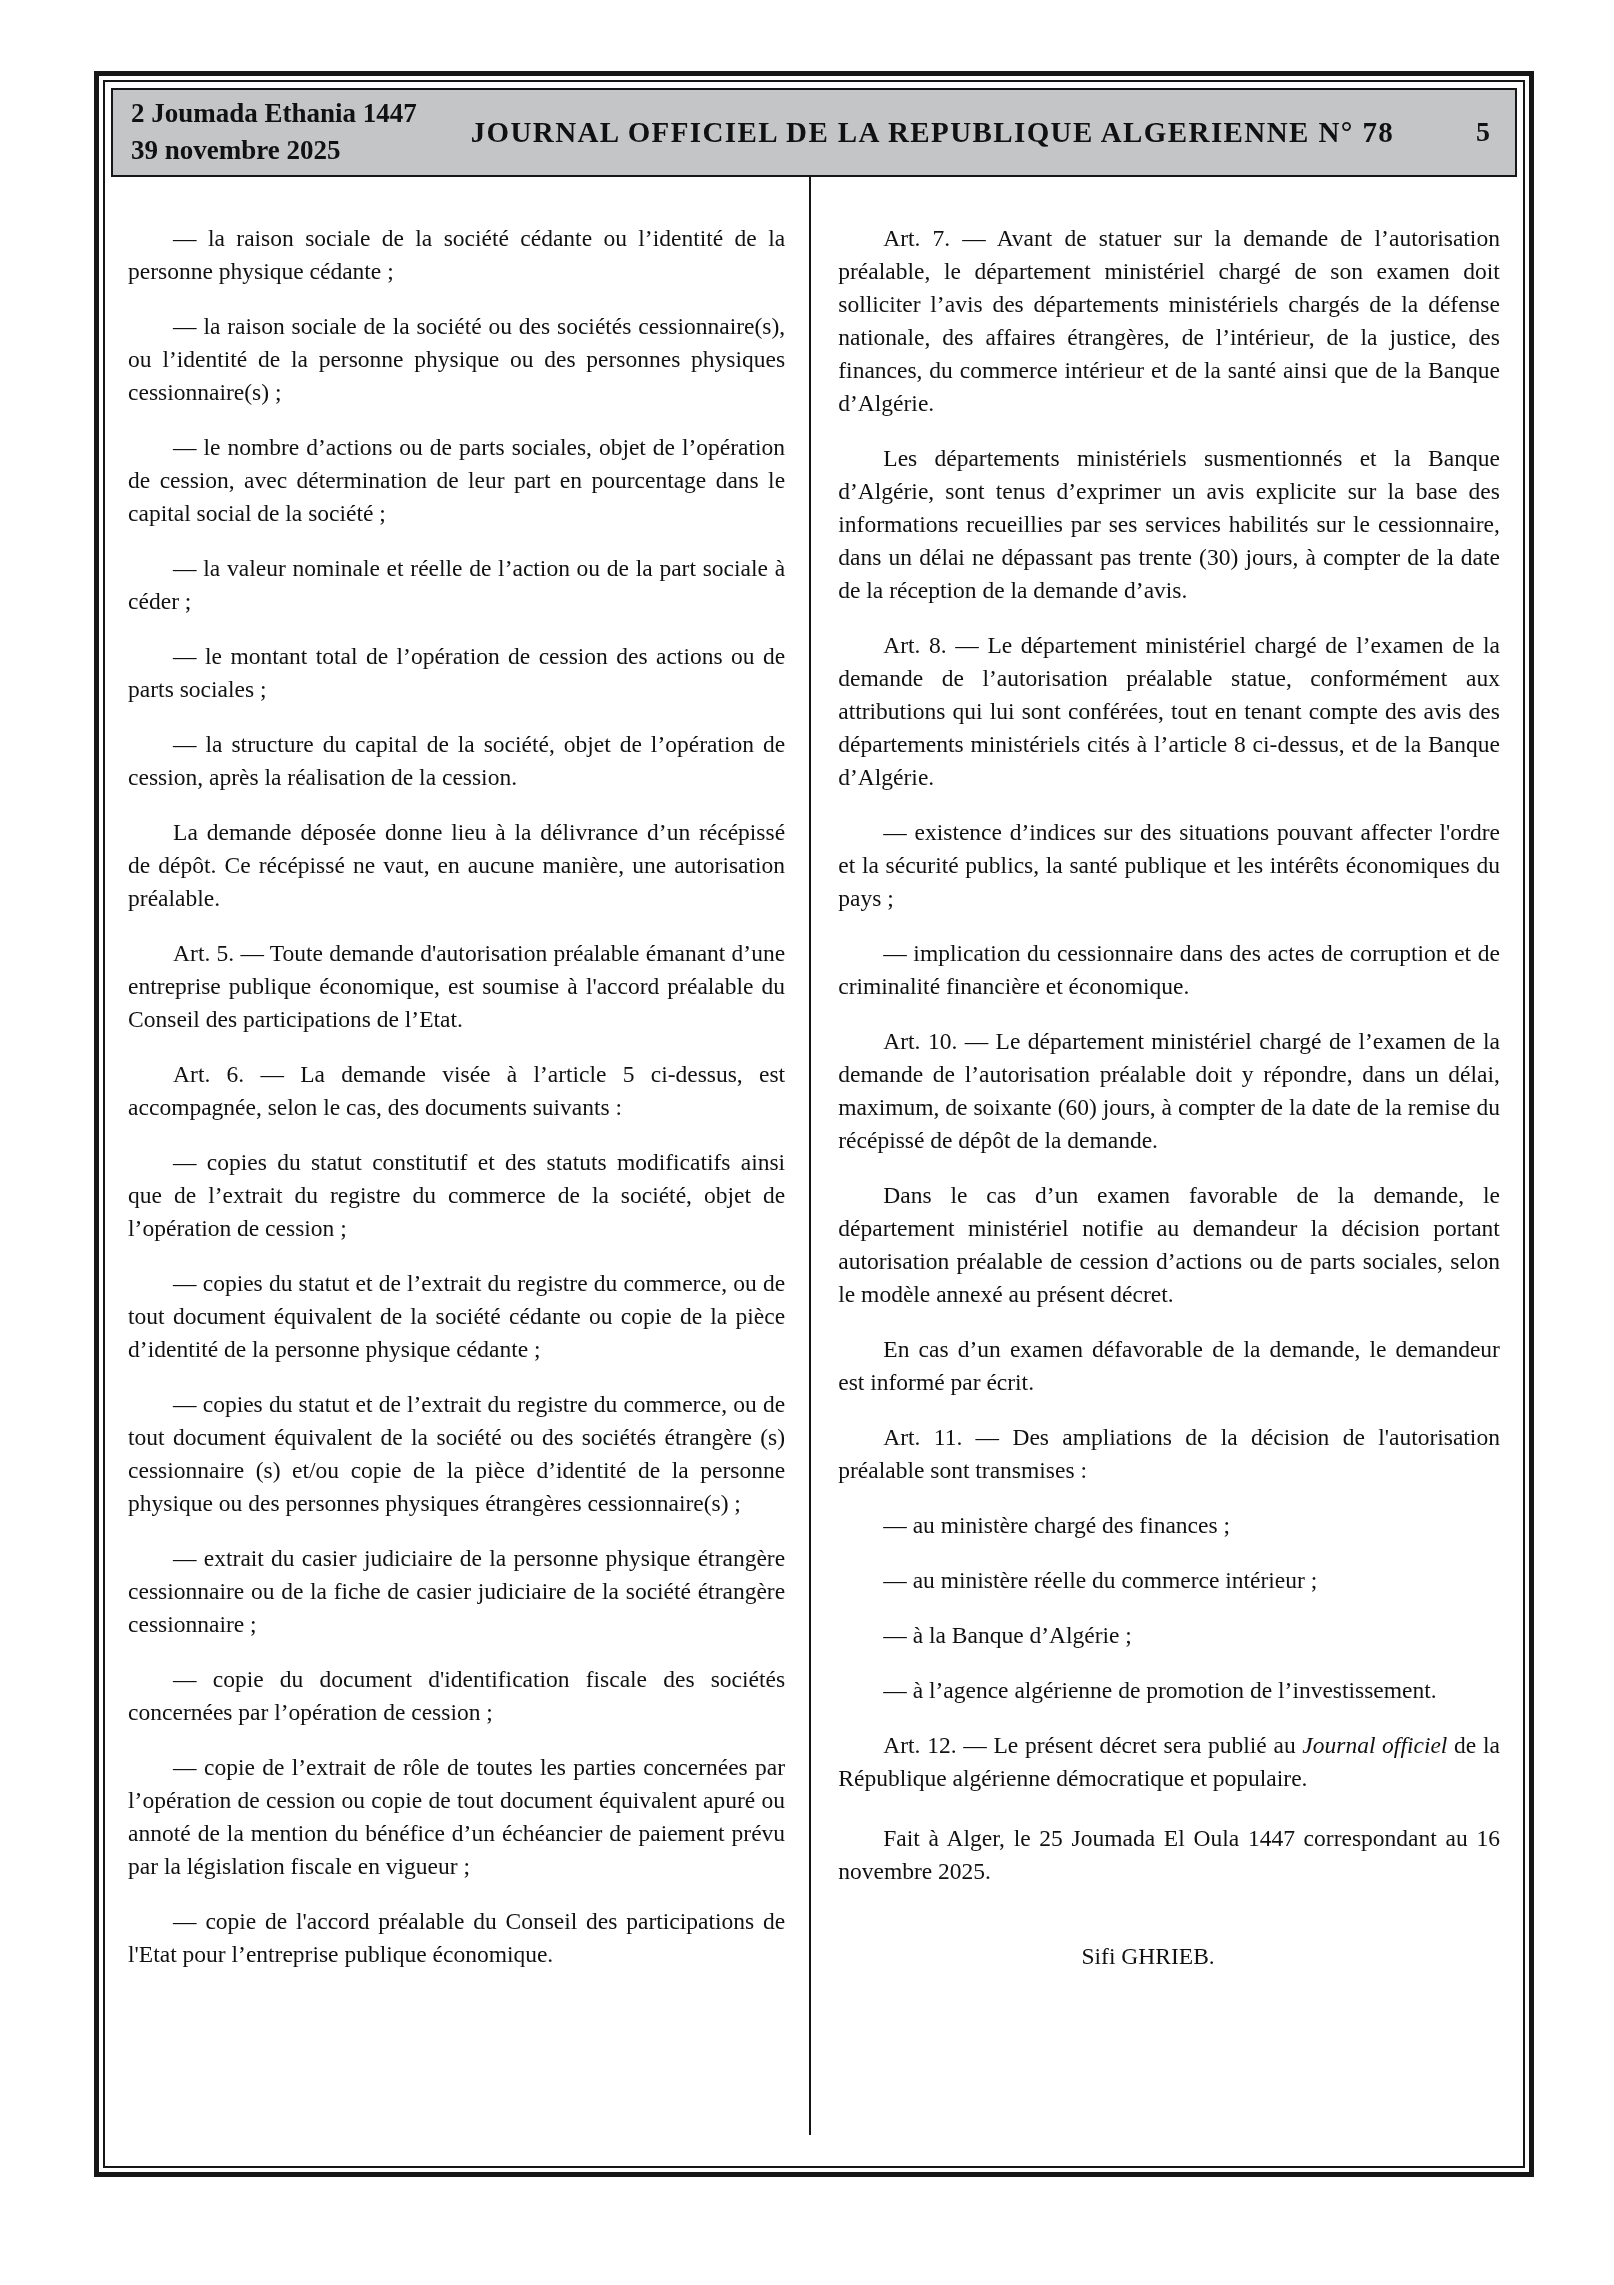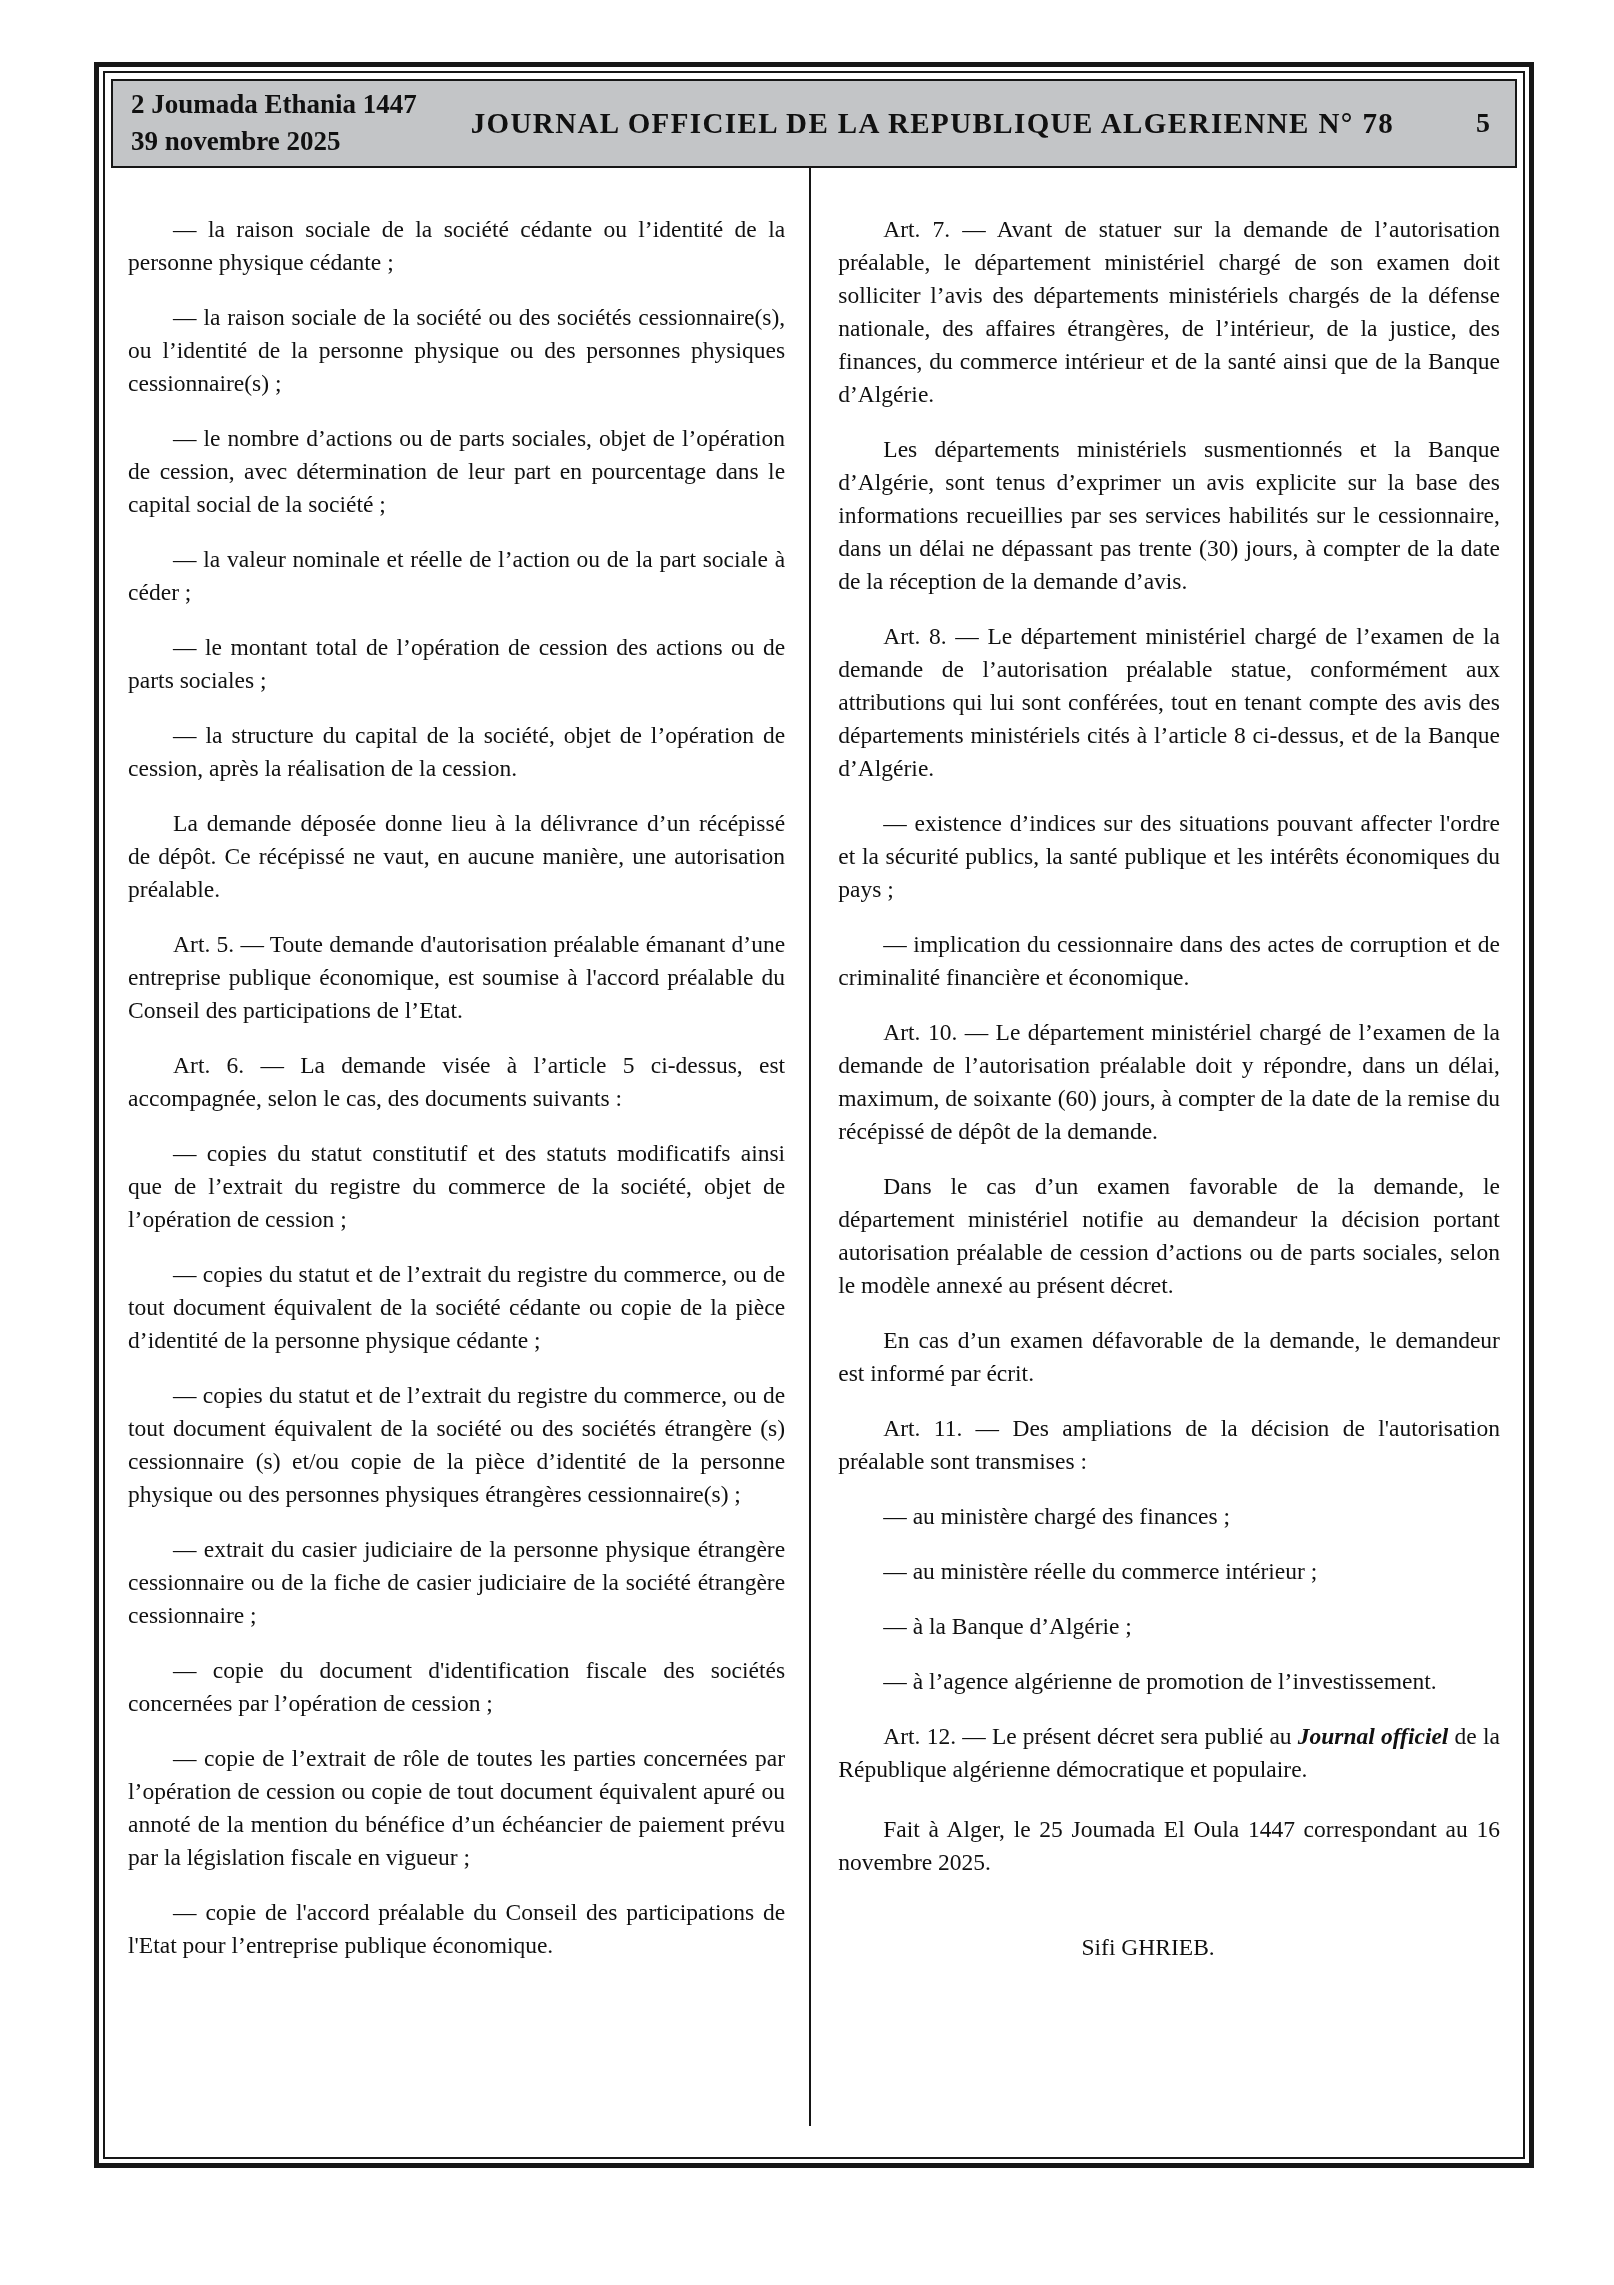--- a/index.html
+++ b/index.html
@@ -1,35 +1,35 @@
 <!DOCTYPE html>
 <html lang="fr" style="font-size:14.5px"><head>
 <meta charset="utf-8">
 <style>
   html,body{margin:0;padding:0;background:#ffffff;}
   body{width:1615px;height:2285px;font-family:"Liberation Serif", serif;color:#111;}
   .page{position:relative;width:1615px;height:2285px;background:#ffffff;overflow:hidden;}
-  .frame{position:absolute;left:94px;top:62px;width:1440px;height:2106px;box-sizing:border-box;
+  .frame{position:absolute;left:94px;top:71px;width:1440px;height:2106px;box-sizing:border-box;
          border:5.4px solid #161616;padding:3.6px;background:#ffffff;}
   .frame-inner{box-sizing:border-box;border:2.7px solid #161616;width:100%;height:100%;
                display:flex;flex-direction:column;}
   .header-bar{box-sizing:border-box;margin:6.3px 6.3px 0 6.3px;border:2.7px solid #161616;background:#c3c5c7;
               display:flex;align-items:center;padding:5.4px 25px 5.4px 18px;font-weight:bold;}
   .header-dates{font-size:27px;line-height:37px;white-space:nowrap;}
   .header-title{flex:1;text-align:center;font-size:29px;letter-spacing:1.4px;padding:0 7.2px;}
   .header-page-number{font-size:28px;min-width:42px;text-align:right;}
   .columns{flex:1;display:flex;min-height:0;}
   .col{box-sizing:border-box;}
   .col-left{width:704px;padding:45px 23.5px 0 23.5px;border-radius:14px;}
   .divider{width:2.7px;background:#161616;margin-bottom:31px;}
   .col-right{flex:1;padding:45px 23.5px 0 27px;}
   p.para{margin:0 0 22px 0;font-size:23.5px;line-height:33px;text-align:justify;text-indent:45px;}
   p.closing{margin-top:27px;}
   p.signature{text-align:center;text-indent:0;padding-right:42px;margin-top:52px;}
-  .italic{font-style:italic;font-weight:bold;}
+  .italic{font-style:italic;}
 </style>
 </head>
 <body>
 
 <div class="page">
   <div class="frame">
     <div class="frame-inner">
 
       <div class="header-bar">
         <div class="header-dates">

